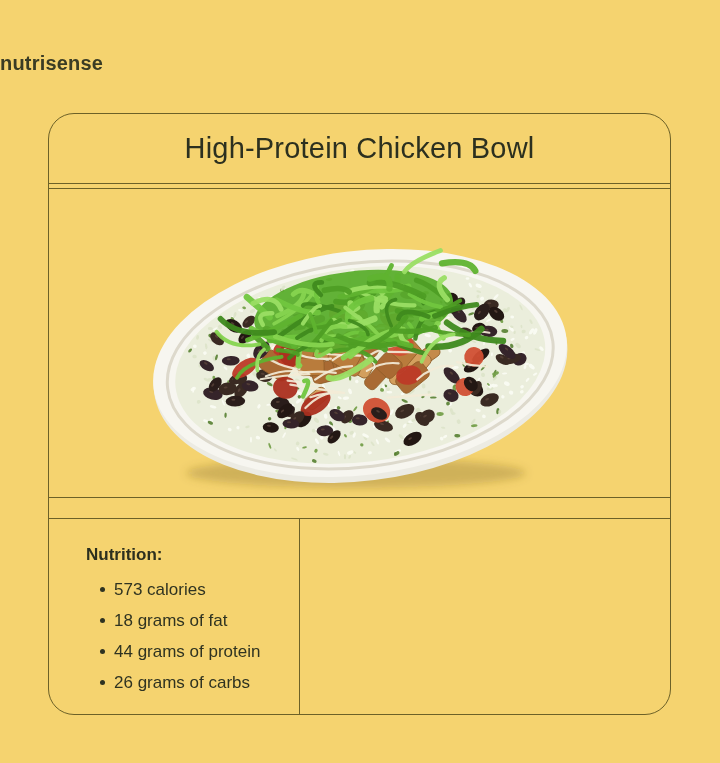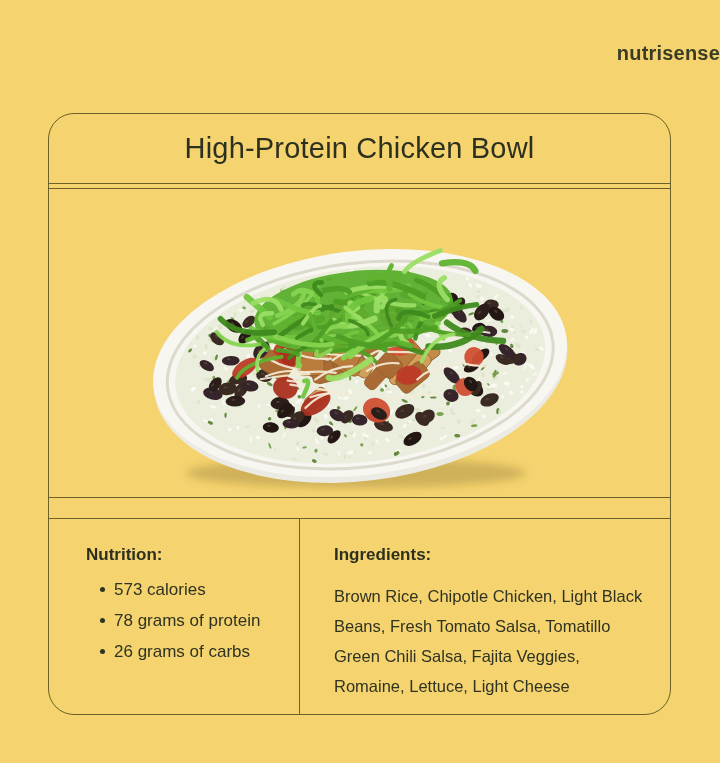--- a/index.html
+++ b/index.html
@@ -11,22 +11,22 @@
   html,body{width:720px;height:763px;}
   body{
     background:var(--bg);
     font-family:"Liberation Sans", sans-serif;
     color:var(--ink);
     position:relative;
     overflow:hidden;
   }
   .logo{
     position:absolute;
-    top:42px;left:0;width:720px;
-    text-align:right;
+    top:52px;left:0;width:720px;
+    text-align:left;
     font-size:20px;
     font-weight:700;
     letter-spacing:0.2px;
     color:#3A3C24;
   }
   .card{
     position:absolute;
     left:48px;top:113px;
     width:623px;height:602px;
     border:1.5px solid var(--line);
@@ -872,24 +872,21 @@
         </g>
     </svg>
   </div>
 
   <div class="info-sec">
 
     <div class="col-nutrition">
       <div class="sec-heading">Nutrition:</div>
       <ul class="nutrition-list">
         <li>573 calories</li>
-        <li>78 grams of protein</li>
+        <li>18 grams of fat</li>
+        <li>44 grams of protein</li>
         <li>26 grams of carbs</li>
       </ul>
     </div>
 
-    <div class="col-ingredients">
-      <div class="sec-heading">Ingredients:</div>
-      <div class="ingredients-text">Brown Rice, Chipotle Chicken, Light Black Beans, Fresh Tomato Salsa, Tomatillo Green Chili Salsa, Fajita Veggies, Romaine, Lettuce, Light Cheese</div>
-    </div>
 
   </div>
 </div>
 
 </body></html>

